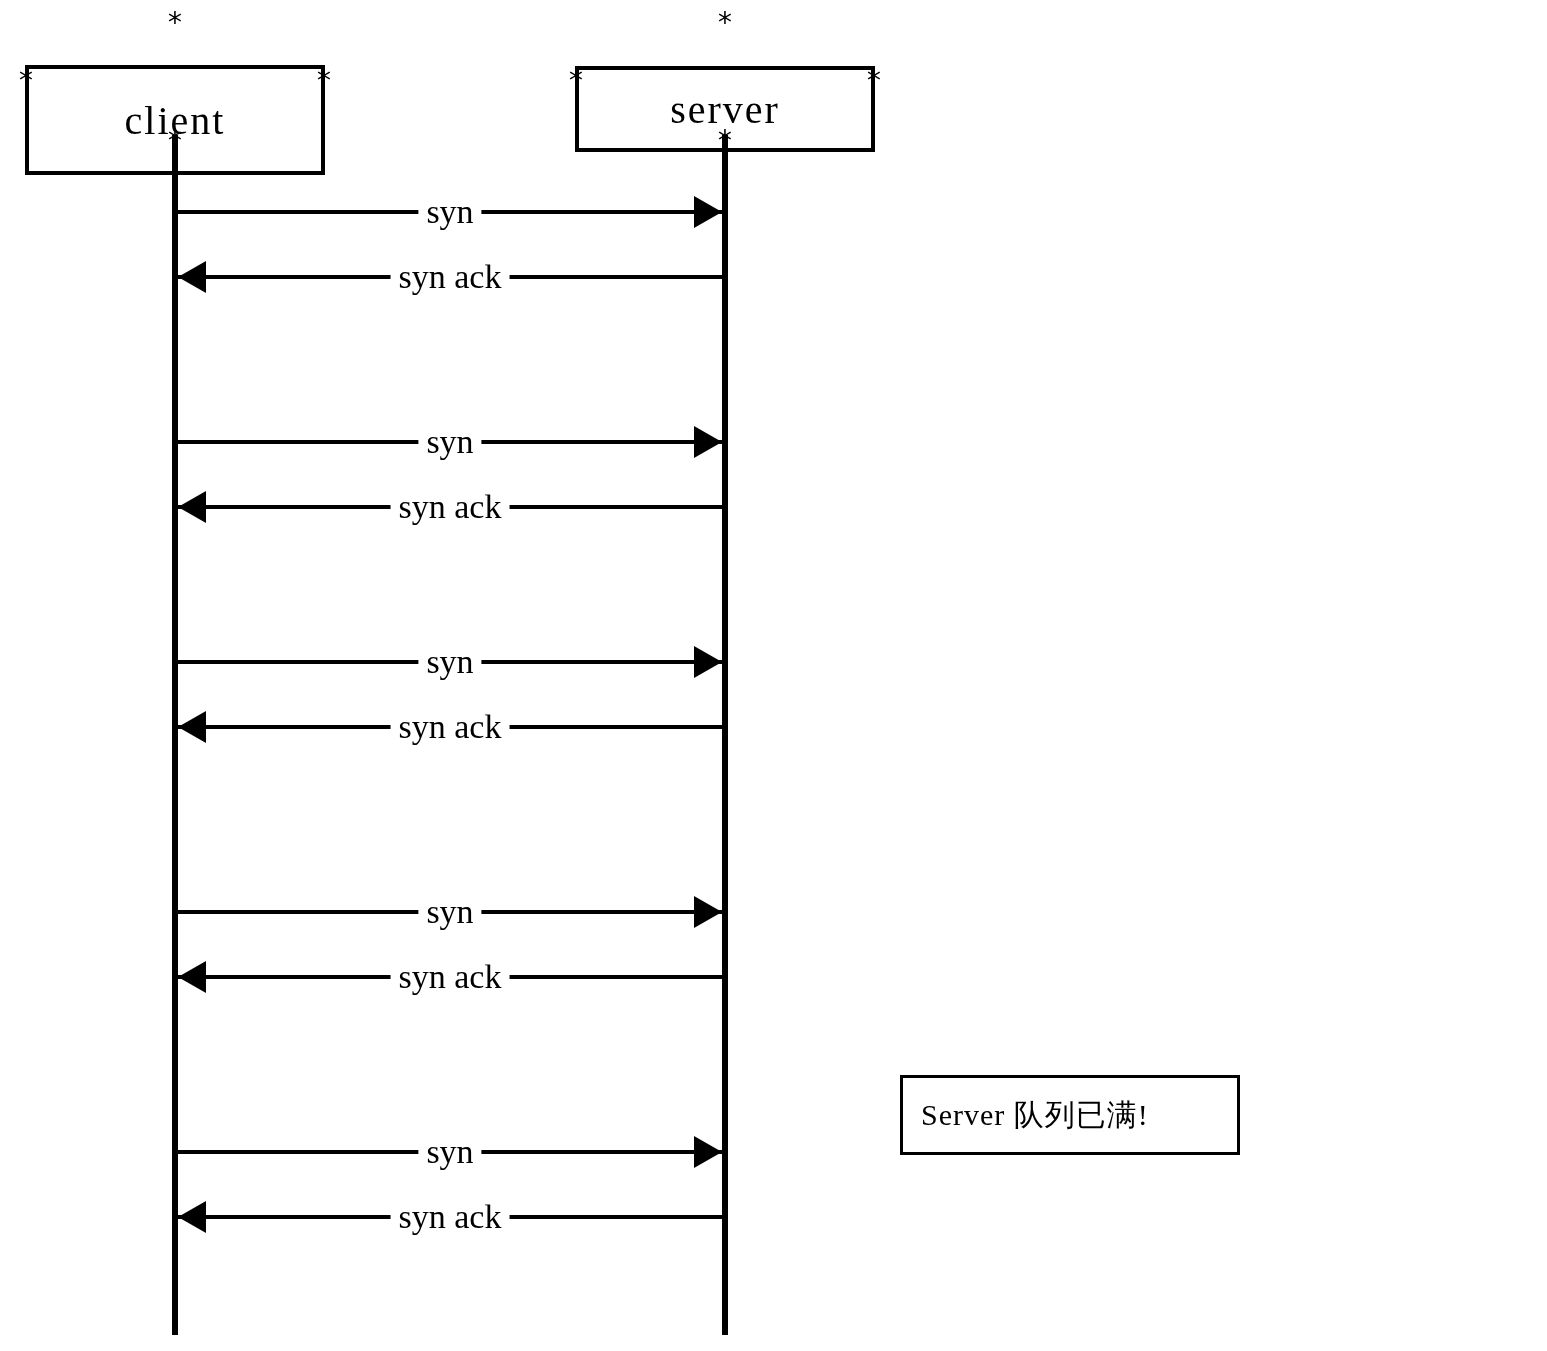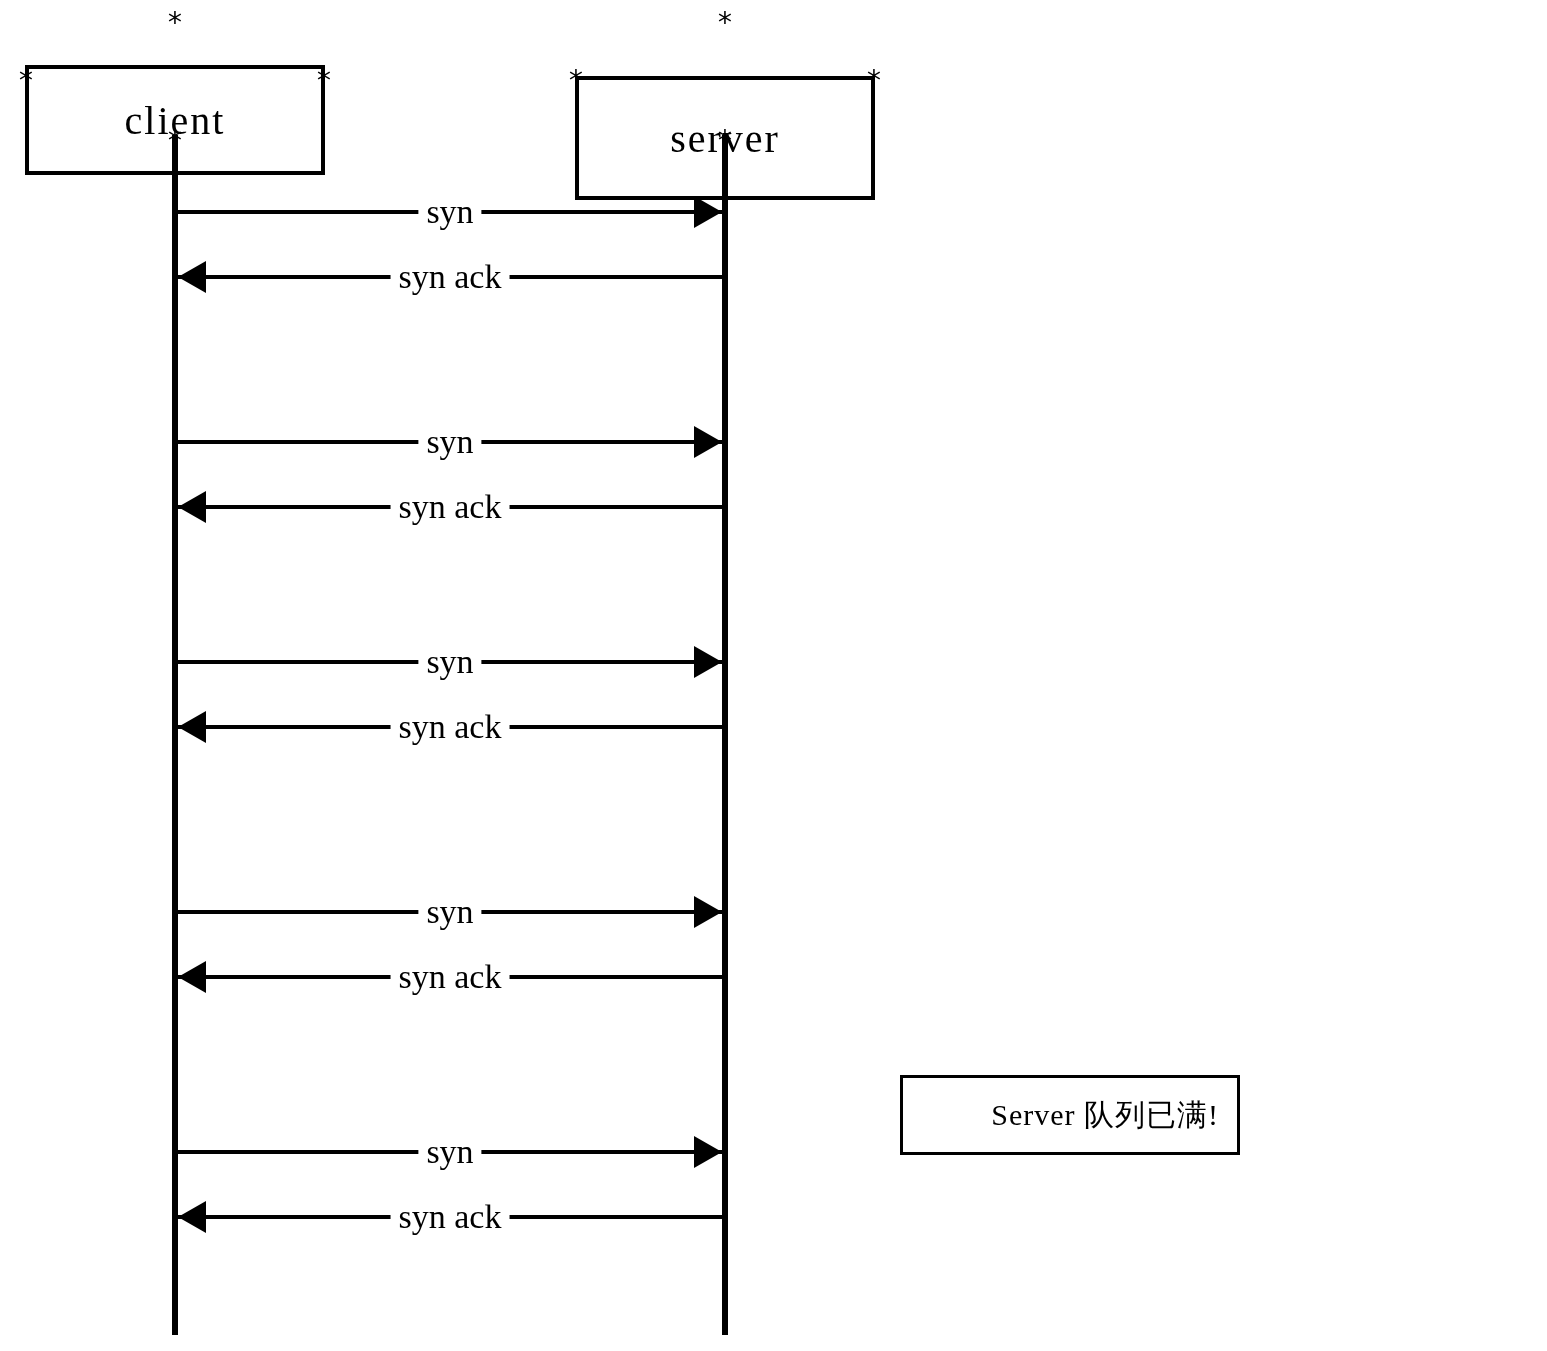--- a/index.html
+++ b/index.html
@@ -67,21 +67,21 @@
   }
   .note-box {
     position: absolute;
     border: 3px solid #000;
     background: #fff;
     font-size: 30px;
     padding: 12px 18px;
     box-sizing: border-box;
     display: flex;
     align-items: center;
-    justify-content: flex-end;
+    justify-content: flex-start;
     letter-spacing: 1px;
   }
   .note-box::after {
     content: "";
     position: absolute;
     left: 0;
     right: 0;
     bottom: -3px;
     height: 3px;
     background: repeating-linear-gradient(to right, #000 0 12px, transparent 12px 22px);
@@ -101,21 +101,21 @@
 
   <div class="participant-box" style="left:25px; top:25px; width:300px; height:110px;">
     <span>client</span>
   </div>
 
   <span class="tick" style="left:175px; top:22px;">*</span>
   <span class="tick" style="left:175px; top:140px;">*</span>
   <span class="tick" style="left:26px;  top:80px;">*</span>
   <span class="tick" style="left:324px; top:80px;">*</span>
 
-  <div class="participant-box" style="left:575px; top:36px; width:300px; height:124px;">
+  <div class="participant-box" style="left:575px; top:26px; width:300px; height:86px;">
     <span>server</span>
   </div>
   <span class="tick" style="left:725px; top:22px;">*</span>
   <span class="tick" style="left:725px; top:140px;">*</span>
   <span class="tick" style="left:576px; top:80px;">*</span>
   <span class="tick" style="left:874px; top:80px;">*</span>
 
   <div class="lifeline" style="left:172px; top:135px; height:1200px;"></div>
   <div class="lifeline" style="left:722px; top:135px; height:1200px;"></div>
 

